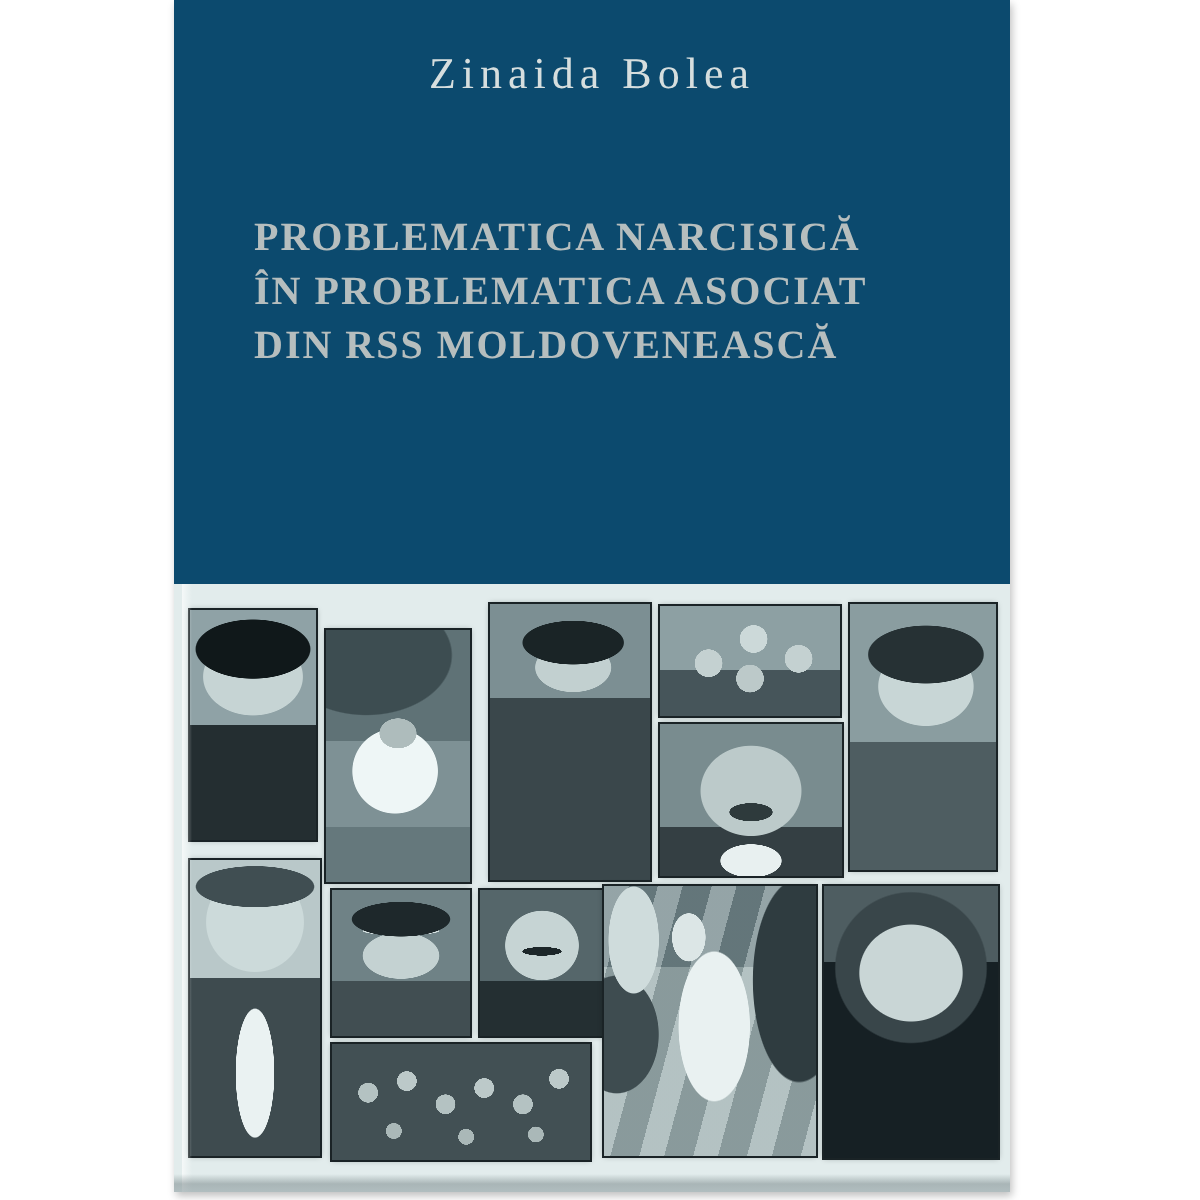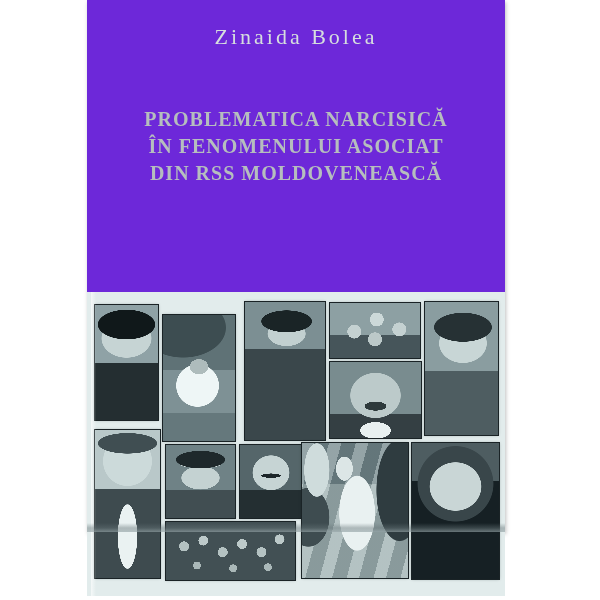--- a/index.html
+++ b/index.html
@@ -2,39 +2,39 @@
 <html><head>
 <meta charset="utf-8">
 <style>
   html,body{margin:0;padding:0;}
   body{
     width:600px;height:600px;background:#ffffff;overflow:hidden;
     font-family:"Liberation Serif", serif;
   }
   .page{position:relative;width:600px;height:600px;background:#ffffff;}
   .cover{
-    position:absolute;left:87px;top:0;width:418px;height:532px;
-    background:#6d28d9;
+    position:absolute;left:87px;top:0;width:418px;height:596px;
+    background:#0c4a6e;
     box-shadow:1px 2px 4px rgba(0,0,0,0.25);
   }
   .cover-bottom-edge{
     position:absolute;left:0;right:0;bottom:0;height:9px;
     background:linear-gradient(180deg,rgba(100,115,118,0) 0%,rgba(100,115,118,0.45) 55%,rgba(150,165,168,0.65) 100%);
     z-index:5;
   }
   .author{
     position:absolute;top:24px;left:0;width:100%;
     text-align:center;
     font-size:22px;line-height:26px;
     letter-spacing:3px;
     color:#d6dede;
   }
   .title-block{
     position:absolute;top:106px;left:0;width:100%;
-    text-align:center;
+    padding-left:40px;
   }
   .title-line{
     display:block;
     font-size:20px;line-height:27px;font-weight:bold;
     letter-spacing:1px;
     color:#b6bebe;
   }
   .collage{
     position:absolute;left:0;top:292px;width:418px;height:304px;
     background:#e2ecec;
@@ -141,21 +141,21 @@
 </head>
 <body>
 
 <div class="page">
   <div class="cover">
 
     <div class="author">Zinaida Bolea</div>
 
     <div class="title-block">
       <span class="title-line">PROBLEMATICA NARCISICĂ</span>
-      <span class="title-line">ÎN FENOMENULUI ASOCIAT</span>
+      <span class="title-line">ÎN PROBLEMATICA ASOCIAT</span>
       <span class="title-line">DIN RSS MOLDOVENEASCĂ</span>
     </div>
 
     <div class="collage" title="Collage of twelve black-and-white archival photographs of deported people from the Moldavian SSR">
       <div class="photo p1" title="Portrait of a young man in a dark uniform"></div>
       <div class="photo p2" title="Baby in a white dress seated outdoors"></div>
       <div class="photo p3" title="Young soldier wearing a military cap"></div>
       <div class="photo p4" title="Group portrait of four young people"></div>
       <div class="photo p5" title="Elderly man with a large mustache"></div>
       <div class="photo p6" title="Middle-aged man in a suit and tie"></div>

